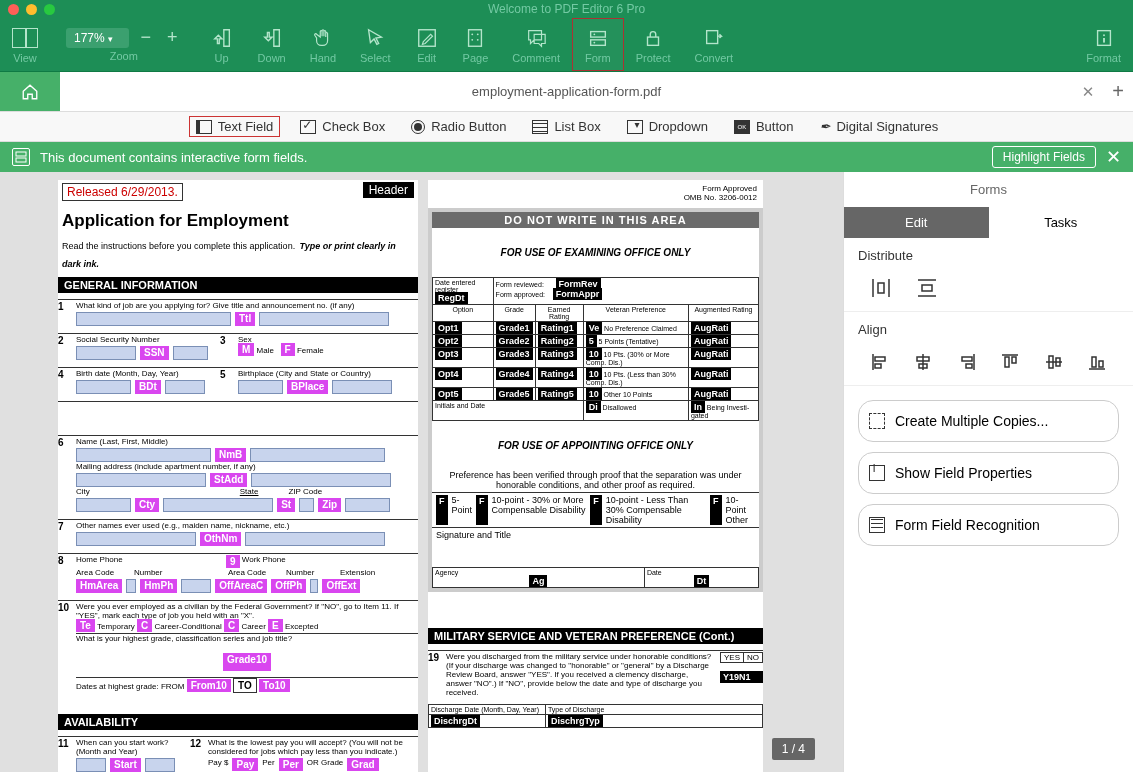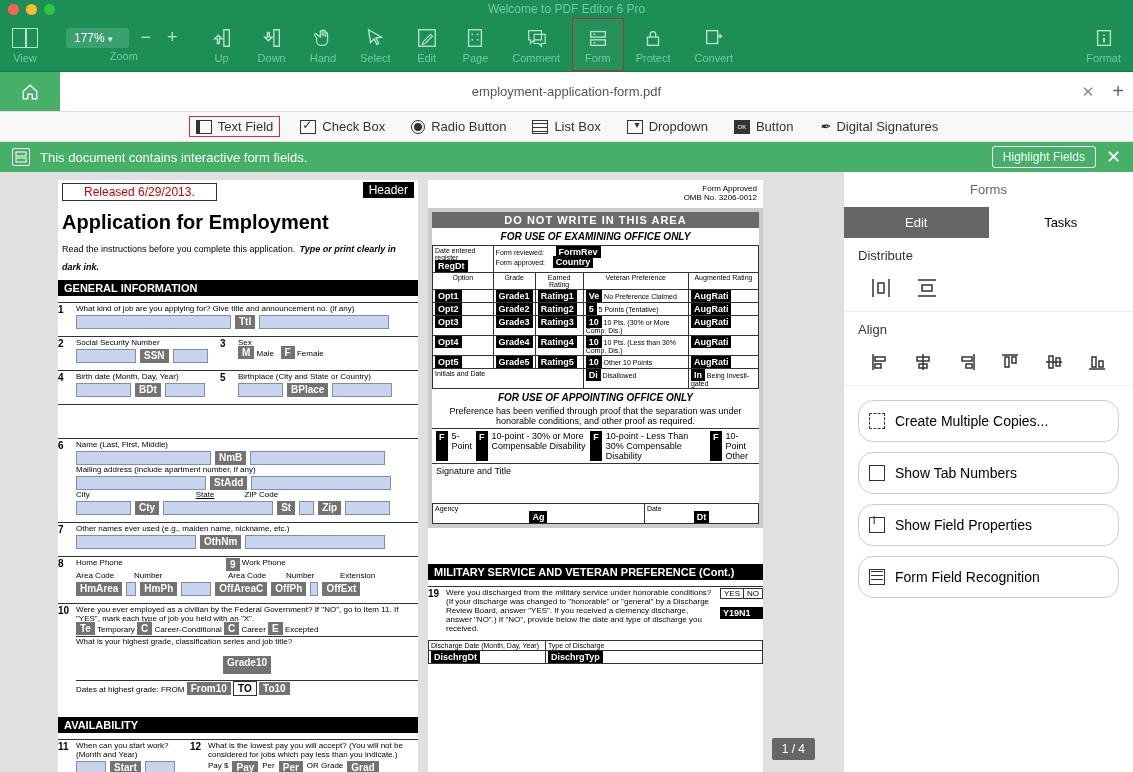--- a/index.html
+++ b/index.html
@@ -60,34 +60,34 @@
 .canvas-area { flex: 1; background: #e0e0e0; overflow: hidden; position: relative; }
 .sidebar { width: 290px; background: #fff; border-left: 1px solid #ddd; overflow-y: auto; }
 
 
 .doc-wrap { padding: 8px; display: flex; gap: 10px; }
 .page-col { display: flex; flex-direction: column; gap: 6px; }
 .page-left { width: 360px; background: #fff; }
 .page-right { width: 335px; background: #fff; }
 
 
-.rel { color: #c00; font-size: 12px; border: 1px solid #333; padding: 1px 21px; display:inline-block; background:#fff; }
+.rel { color: #c00; font-size: 12px; border: 1px solid #333; padding: 1px 4px; display:inline-block; background:#fff; }
 .hdr-chip { background: #000; color: #fff; font-size: 12px; padding: 1px 6px; display: inline-block; }
-.app-title { font-size: 20px; font-weight: bold; margin: 4px 0; }
+.app-title { font-size: 17px; font-weight: bold; margin: 4px 0; }
 .small { font-size: 9px; }
 .sec-bar { background: #000; color: #fff; font-size: 11px; font-weight: bold; padding: 2px 6px; }
 .row { display: flex; align-items: flex-start; border-top: 1px solid #333; padding: 1px 0; gap: 4px; min-height: 22px; }
 .num { font-size: 10px; font-weight: bold; width: 14px; }
 .rowtxt { font-size: 8px; flex: 1; }
 .field { background: #c8d4ed; border: 1px solid #7a8fb5; display: inline-block; height: 14px; }
 .field-row { display: flex; gap: 4px; margin-top:2px; }
-.chip { background: #737373; color: #fff; font-size: 10px; font-weight: bold; padding: 1px 4px; }
+.chip { background: #d946ef; color: #fff; font-size: 10px; font-weight: bold; padding: 1px 4px; }
 .gray-area { background: #ccc; padding: 4px; }
 .box-title { text-align: center; font-size: 11px; font-weight: bold; letter-spacing: 1px; color:#fff; background:#6b6b6b; padding:2px; }
-.office-title { text-align: center; font-size: 10px; font-weight: bold; font-style: italic; padding: 3px; }
+.office-title { text-align: center; font-size: 10px; font-weight: bold; font-style: italic; padding: 19px; }
 .use-table { width: 100%; border-collapse: collapse; font-size: 7px; }
 .use-table td, .use-table th { border: 1px solid #333; padding: 1px 2px; vertical-align: top; }
 .use-table th { font-weight: normal; }
 .black-cell { background: #000; color: #fff; font-size: 9px; font-weight: bold; padding: 1px 3px; }
 .page-badge { position: absolute; right: 28px; bottom: 22px; background: #666; color: #fff; font-size: 12px; padding: 4px 10px; border-radius: 2px; }
 .approval { font-size: 8px; text-align:right; }
 
 
 .sb-title { text-align: center; font-size: 13px; color: #666; padding: 10px 0; }
 .sb-tabs { display: flex; }
@@ -359,21 +359,21 @@
                 <div class="field" style="width:135px;"></div>
               </div>
           <span>Mailing address (include apartment number, if any)</span>
           <div class="field-row">
                 <div class="field" style="width:130px;"></div>
                 <span class="chip">StAdd</span>
                 <div class="field" style="width:140px;"></div>
               </div>
           <div style="display:flex; gap:30px;">
                 <span>City</span>
-                <span style="margin-left:76px;text-decoration:underline;">State</span>
+                <span style="margin-left:120px;text-decoration:underline;">State</span>
                 <span>ZIP Code</span>
               </div>
           <div class="field-row">
             <div class="field" style="width:55px;"></div>
                 <span class="chip">Cty</span>
                 <div class="field" style="width:110px;"></div>
             <span class="chip">St</span>
                 <div class="field" style="width:15px;"></div>
             <span class="chip">Zip</span>
                 <div class="field" style="width:45px;"></div>
@@ -470,21 +470,21 @@
           <div>OMB No. 3206-0012</div>
         </div>
         <div class="gray-area">
           <div class="box-title">DO NOT WRITE IN THIS AREA</div>
           <div style="background:#fff;">
             <div class="office-title">FOR USE OF EXAMINING OFFICE ONLY</div>
             <table class="use-table">
               <tbody>
                   <tr>
                     <td><span>Date entered register</span><br><span class="black-cell">RegDt</span></td>
-                  <td colspan="4"><span>Form reviewed:</span> &nbsp;&nbsp;&nbsp;&nbsp;&nbsp;<span class="black-cell">FormRev</span><br><span>Form approved:</span> &nbsp;&nbsp;&nbsp;<span class="black-cell">Country</span></td>
+                  <td colspan="4"><span>Form reviewed:</span> &nbsp;&nbsp;&nbsp;&nbsp;&nbsp;<span class="black-cell">FormRev</span><br><span>Form approved:</span> &nbsp;&nbsp;&nbsp;<span class="black-cell">FormAppr</span></td>
                   </tr>
               <tr>
                     <th>Option</th>
                     <th>Grade</th>
                     <th>Earned Rating</th>
                     <th>Veteran Preference</th>
                     <th>Augmented Rating</th>
                   </tr>
               <tr>
                     <td><span class="black-cell">Opt1</span></td>
@@ -653,24 +653,20 @@
             </svg>
           </div>
       </div>
     </div>
     <div style="padding: 4px 14px 14px;">
       <div class="sb-action">
         <span class="sb-action-icon" style="border-style:dashed;"></span>
         <span>Create Multiple Copies...</span>
       </div>
       <div class="sb-action">
-        <span class="sb-action-icon"></span>
-        <span>Show Tab Numbers</span>
-      </div>
-      <div class="sb-action">
         <span class="sb-action-icon" style="position:relative;">
             <span style="position:absolute;top:-3px;left:3px;font-size:10px;">i</span>
           </span>
         <span>Show Field Properties</span>
       </div>
       <div class="sb-action">
         <span class="sb-action-icon" style="position:relative;">
             <span style="position:absolute;top:1px;left:1px;right:1px;height:1px;background:#333;"></span>
             <span style="position:absolute;top:5px;left:1px;right:1px;height:1px;background:#333;"></span>
             <span style="position:absolute;top:9px;left:1px;right:1px;height:1px;background:#333;"></span>

